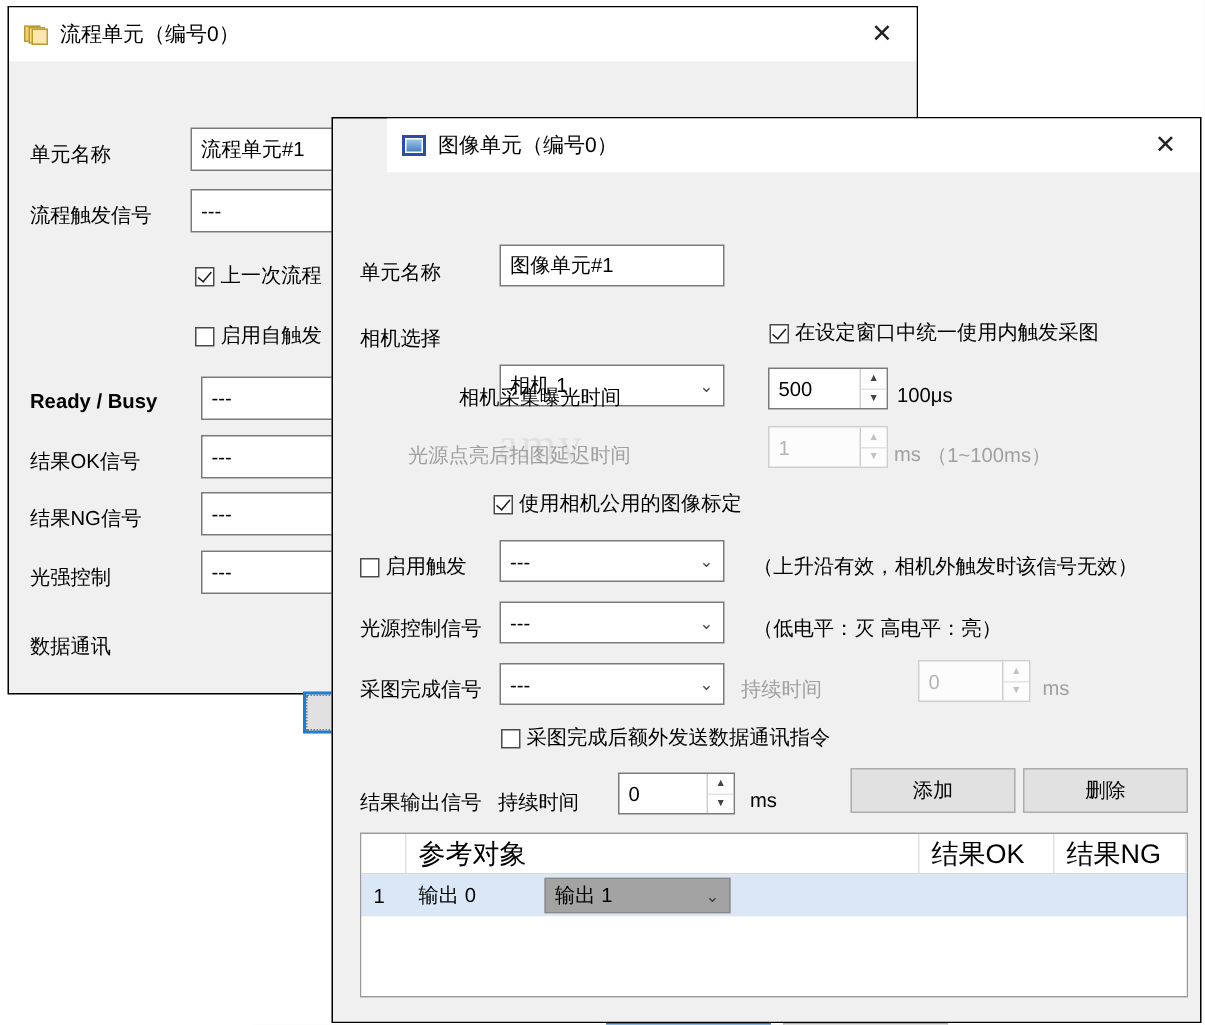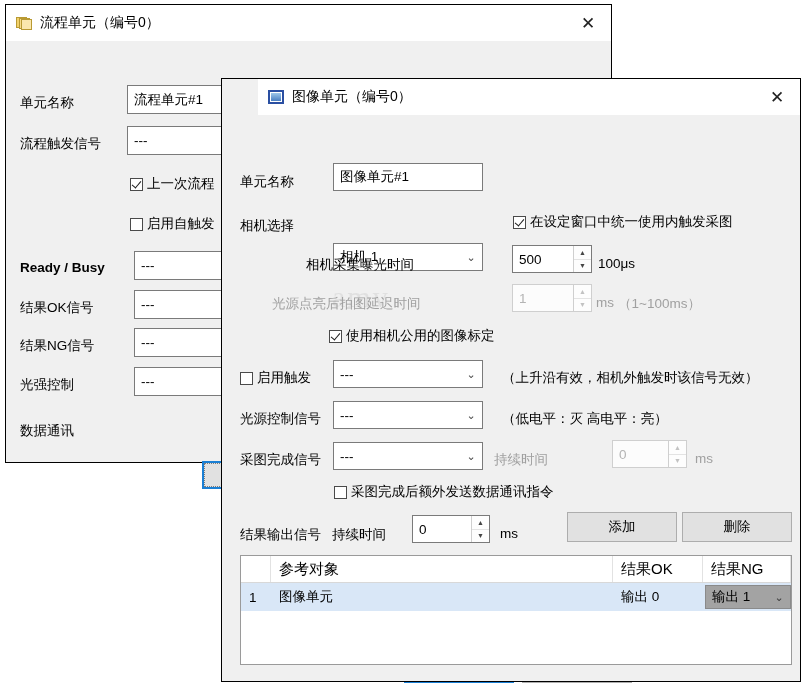--- a/index.html
+++ b/index.html
@@ -217,21 +217,21 @@
     border: 1px solid #9a9a9a;
     box-sizing: border-box;
     display: flex;
     flex-direction: column;
   }
   .grid-head {
     display: flex;
     height: 26px;
     border-bottom: 1px solid #d8d8d8;
     background: #ffffff;
-    font-size: 15px;
+    font-size: 18px;
   }
   .grid-head .cell,
   .grid-row .cell {
     display: flex;
     align-items: center;
     padding-left: 8px;
     box-sizing: border-box;
     overflow: hidden;
     white-space: nowrap;
   }
@@ -434,21 +434,20 @@
 
     <div class="grid" style="position:absolute; left:18px; top:440px; width:552px; height:110px;">
       <div class="grid-head">
         <div class="cell c-idx"></div>
         <div class="cell c-ref">参考对象</div>
         <div class="cell c-ok">结果OK</div>
         <div class="cell c-ng">结果NG</div>
       </div>
       <div class="grid-row">
         <div class="cell c-idx">1</div>
-        <div class="cell c-ref">图像单元</div>
         <div class="cell c-ok">输出 0</div>
         <div class="cell c-ng" style="padding-left:0;">
           <div class="incombo">
             <span>输出 1</span>
             <span class="caret">⌄</span>
           </div>
         </div>
       </div>
       <div class="grid-body"></div>
     </div>

